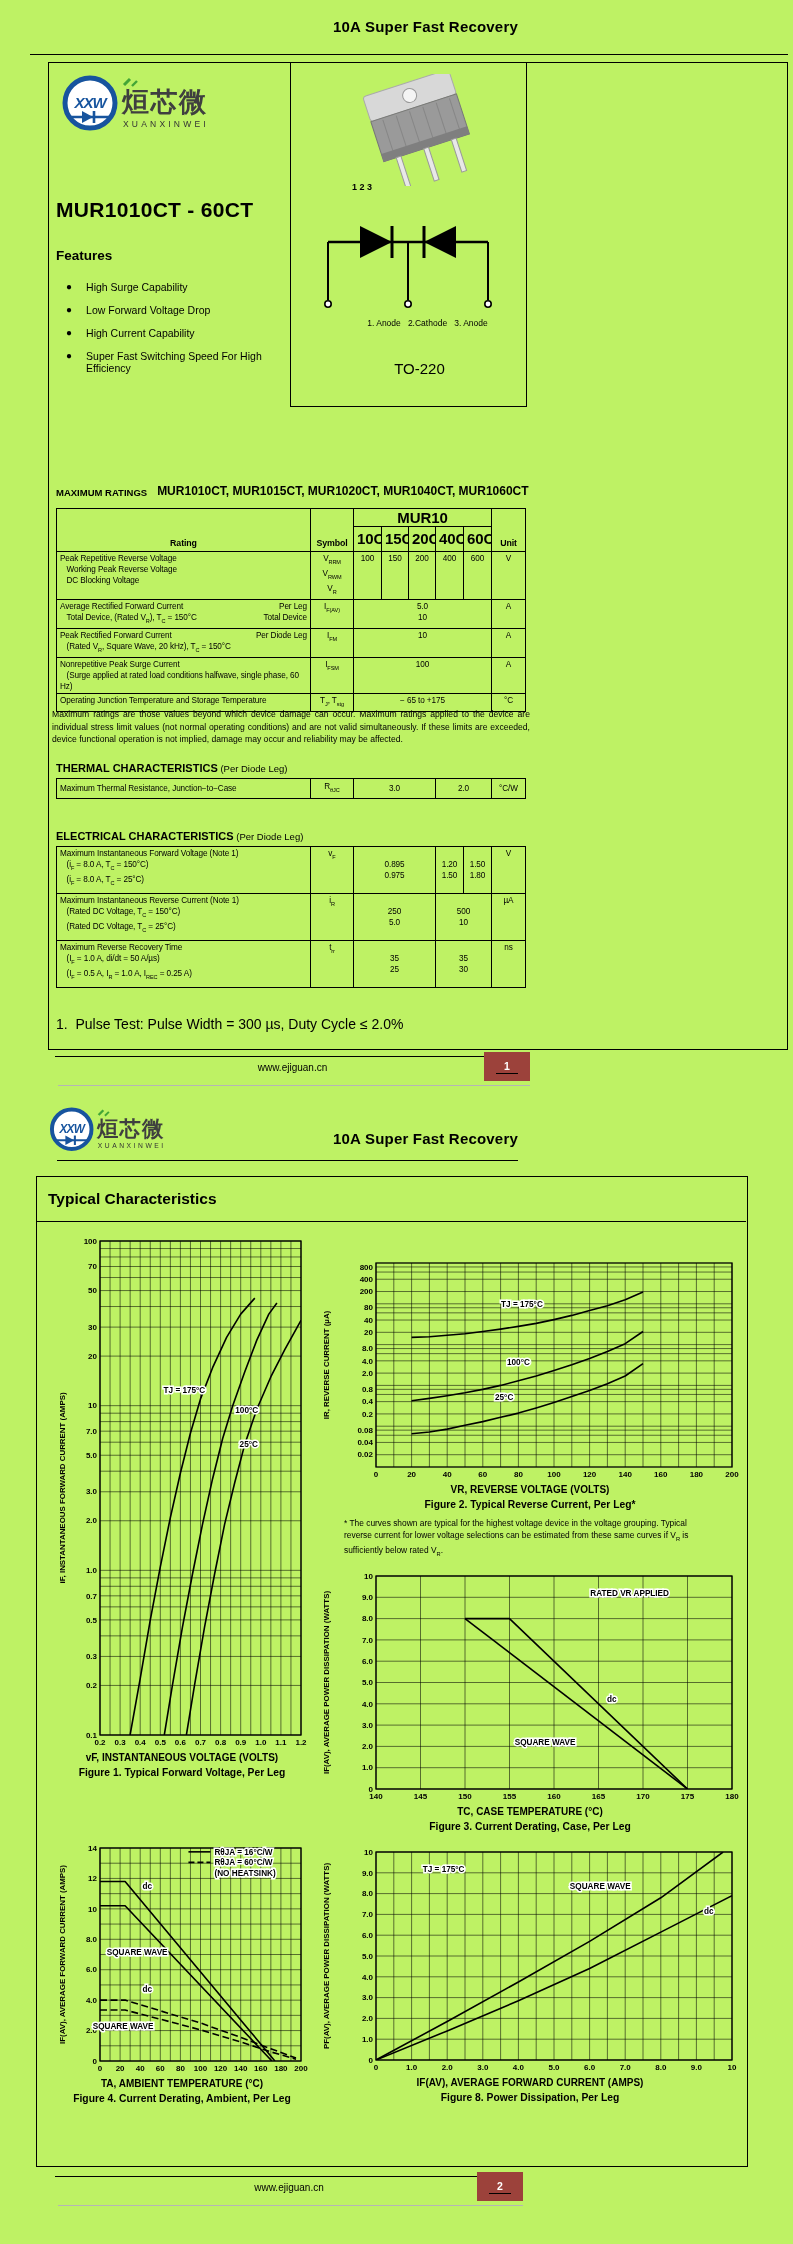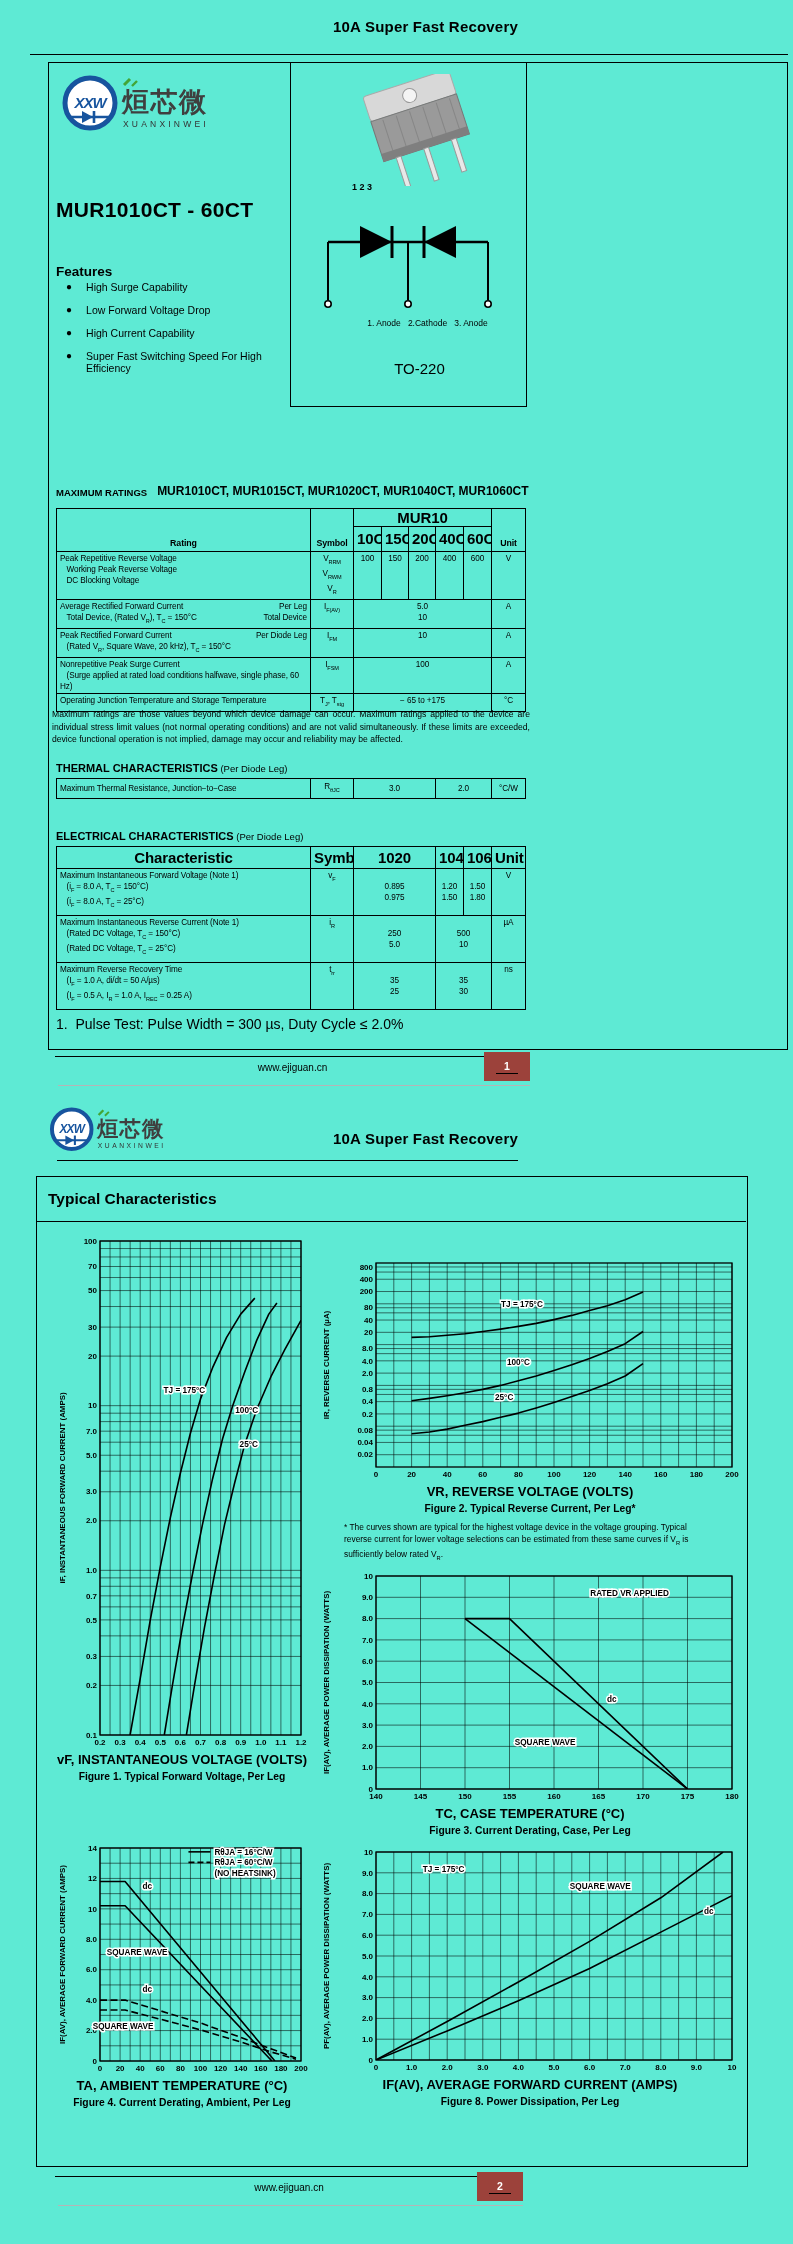--- a/index.html
+++ b/index.html
@@ -1,16 +1,16 @@
 <!DOCTYPE html>
 <html><head>
 <meta charset="utf-8">
 <style>
   html,body{margin:0;padding:0;background:#fff;}
-  .page{position:relative;width:793px;height:2244px;background:#5eead4;color:#000;
+  .page{position:relative;width:793px;height:2244px;background:#bef264;color:#000;
         font-family:"Liberation Sans",sans-serif;overflow:hidden;}
   .abs{position:absolute;}
   .rule{border-top:1.6px solid #000;height:0;}
   .thinrule{border-top:1px solid #b5b5b5;height:0;}
   .hdr-right{left:200px;width:318px;text-align:right;font-size:15px;font-weight:bold;letter-spacing:0.2px;}
   .bigbox{border:1.6px solid #000;}
   .part-title{font-size:21px;font-weight:bold;letter-spacing:0.3px;}
   .features-title{font-size:13.5px;font-weight:bold;}
   .feature{display:flex;gap:14px;font-size:10.5px;margin-bottom:11px;}
   .feature .dot{font-size:10px;}
@@ -32,21 +32,21 @@
   .rcell .rr{text-align:right;white-space:nowrap;}
   sub{font-size:0.68em;}
   .note{font-size:8.6px;line-height:12.6px;text-align:justify;}
   .footnote{font-size:14px;}
   .footer-url{font-size:10px;text-align:center;}
   .pagebox{display:flex;flex-direction:column;align-items:center;justify-content:center;
            background:#9c423b;color:#fff;font-weight:bold;font-size:10.5px;}
   .pg-underline{width:22px;border-top:1.6px solid #000;margin-top:1px;}
   .typ-title{font-size:15.5px;font-weight:bold;}
   .figure{position:absolute;display:flex;flex-direction:column;align-items:center;}
-  .fig-xlabel{font-size:13px;font-weight:bold;text-align:center;margin-top:1px;}
+  .fig-xlabel{font-size:10px;font-weight:bold;text-align:center;margin-top:1px;}
   .fig-caption{font-size:10.3px;font-weight:bold;text-align:center;margin-top:4px;}
   .fig-note{font-size:8.4px;line-height:11.8px;text-align:left;margin-top:8px;width:372px;}
   svg .tick{font-family:"Liberation Sans",sans-serif;font-size:8px;font-weight:bold;fill:#000;}
   svg .plot-label{font-family:"Liberation Sans",sans-serif;font-size:8.2px;font-weight:bold;fill:#000;
                   paint-order:stroke;stroke:#fff;stroke-width:3px;}
   svg .axis-label{font-family:"Liberation Sans",sans-serif;font-size:7.9px;font-weight:bold;fill:#000;}
 </style>
 </head>
 <body>
 
@@ -63,21 +63,21 @@
     <line x1="8" y1="45" x2="52" y2="45" stroke="#17549e" stroke-width="2.4"></line>
     <polygon points="22,39 22,51 33,45" fill="#17549e"></polygon>
     <line x1="34" y1="39" x2="34" y2="51" stroke="#17549e" stroke-width="2.6"></line>
     <line x1="64" y1="13" x2="70" y2="7" stroke="#43a536" stroke-width="3"></line>
     <line x1="72" y1="14" x2="77" y2="9" stroke="#43a536" stroke-width="2.4"></line>
     <text x="62" y="39" font-size="27" font-weight="bold" fill="#3f3f3f" letter-spacing="1.5">烜芯微</text>
     <text x="63" y="55" font-size="8.5" letter-spacing="3.2" fill="#333333">XUANXINWEI</text>
   </svg>
 
   <div class="abs part-title" style="left:56px;top:198px">MUR1010CT - 60CT</div>
-  <div class="abs features-title" style="left:56px;top:264px">Features</div>
+  <div class="abs features-title" style="left:56px;top:248px">Features</div>
 
   <div class="abs" style="left:66px;top:281px;width:220px">
     <div class="feature">
         <span class="dot">●</span>
         <span>High Surge Capability</span>
       </div>
     <div class="feature">
         <span class="dot">●</span>
         <span>Low Forward Voltage Drop</span>
       </div>
@@ -278,28 +278,20 @@
   <table class="dtab" style="left:56px;top:846px;width:469px">
     <colgroup>
         <col style="width:254px">
         <col style="width:43px">
         <col style="width:82px">
         <col style="width:28px">
         <col style="width:28px">
         <col style="width:34px">
       </colgroup>
     <tbody>
-    <tr>
-      <td class="hd" style="height:19px">Characteristic</td>
-      <td class="hd">Symbol</td>
-      <td class="hd">1020</td>
-      <td class="hd">1040</td>
-      <td class="hd">1060</td>
-      <td class="hd">Unit</td>
-    </tr>
     <tr>
       <td style="height:44px">
             <div>Maximum Instantaneous Forward Voltage (Note 1)</div>
             <div><span>&nbsp;&nbsp;&nbsp;(i</span><sub>F</sub><span> = 8.0 A, T</span><sub>C</sub><span> = 150°C)</span></div>
             <div><span>&nbsp;&nbsp;&nbsp;(i</span><sub>F</sub><span> = 8.0 A, T</span><sub>C</sub><span> = 25°C)</span></div>
           </td>
       <td class="ctr">
             <div><span>v</span><sub>F</sub></div>
           </td>
       <td class="ctr">

